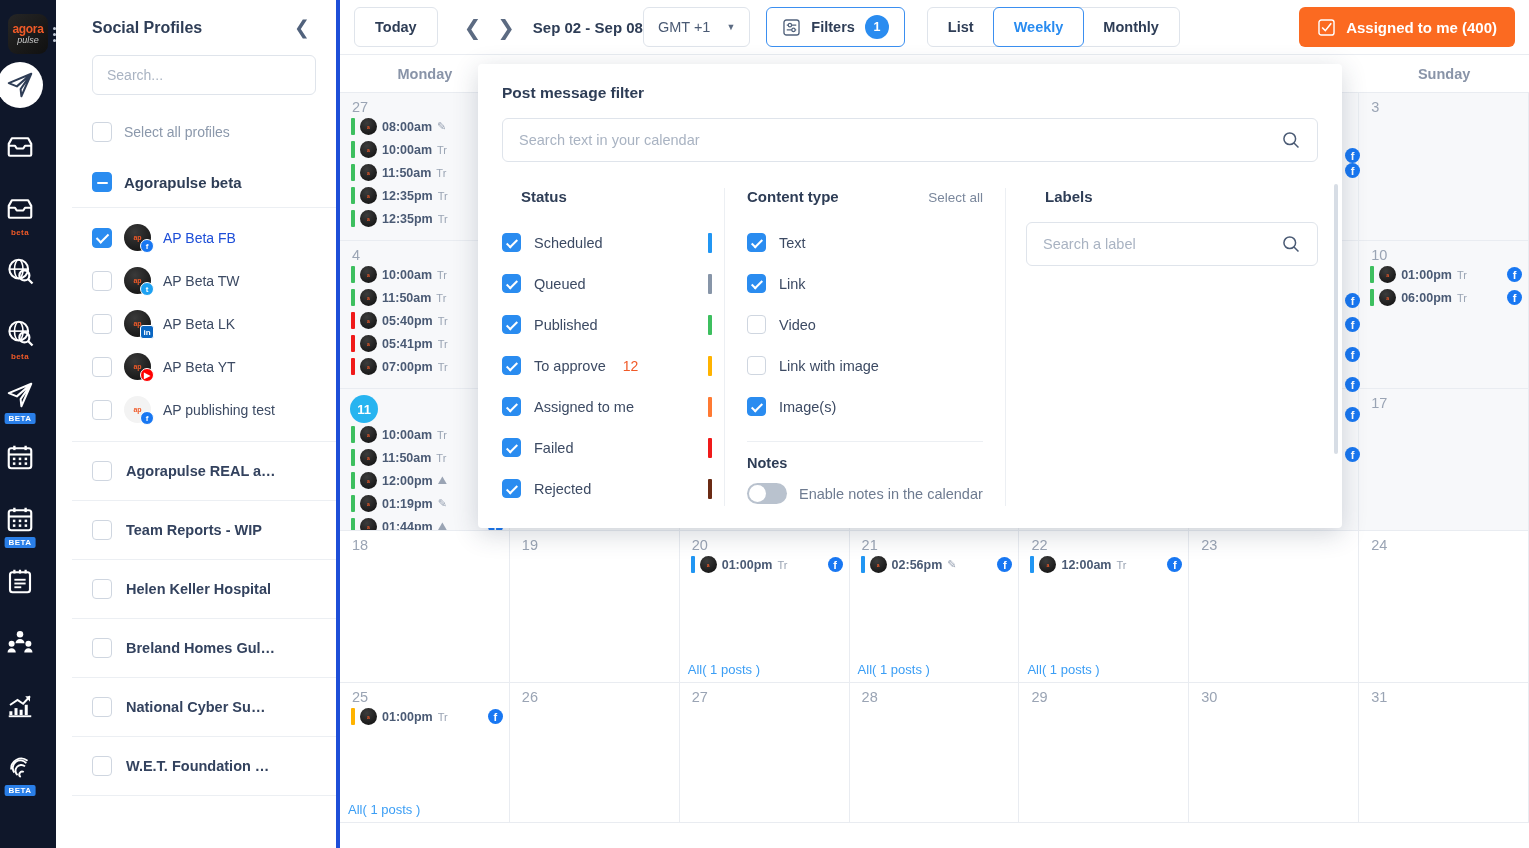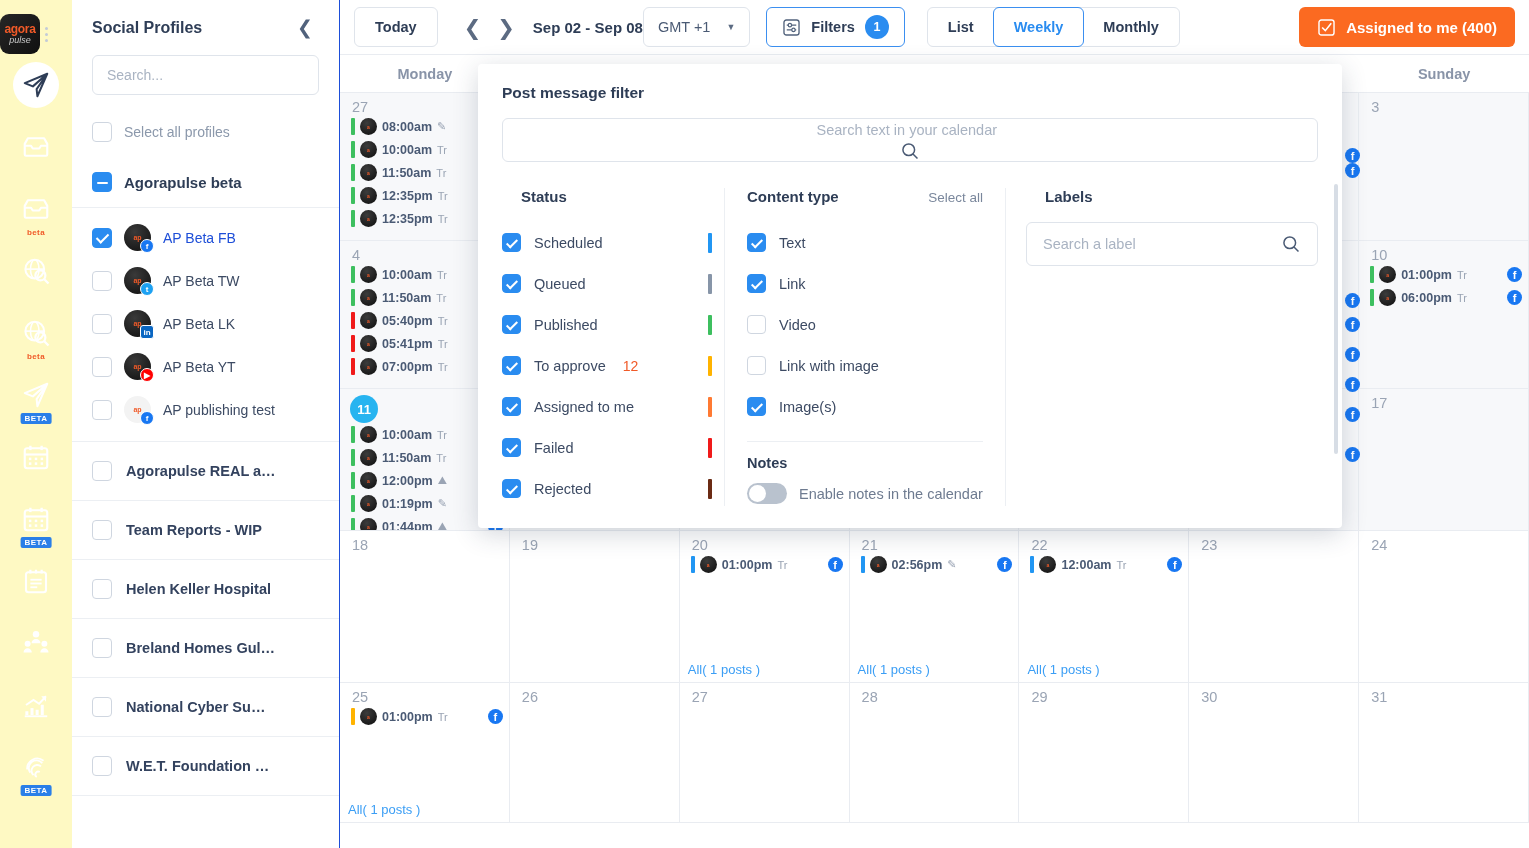--- a/index.html
+++ b/index.html
@@ -1,43 +1,43 @@
 <!DOCTYPE html>
 <html><head>
 <meta charset="utf-8">
 <style>
   * { box-sizing: border-box; margin:0; padding:0; }
   html,body { width:1529px; height:848px; overflow:hidden; background:#fff;
     font-family:"Liberation Sans", sans-serif; }
   #app { position:relative; width:1529px; height:848px; }
 
   
-  #rail { position:absolute; left:0; top:0; width:72px; height:848px;
-    background:#fef9c3; display:flex; flex-direction:column; align-items:flex-start; }
+  #rail { position:absolute; left:0; top:0; width:56px; height:848px;
+    background:#0f172a; display:flex; flex-direction:column; align-items:flex-end; }
   .logo-row { display:flex; align-items:center; margin-top:14px; }
   .logo { width:40px; height:40px; border-radius:9px;
     background:linear-gradient(135deg,#262626,#101010); display:flex;
     flex-direction:column; align-items:center; justify-content:center; line-height:1; }
   .logo .l1 { color:#f05a28; font-size:12px; font-weight:bold; letter-spacing:-.3px; }
   .logo .l2 { color:#c9c9c9; font-size:9px; font-style:italic; margin-top:1px; }
   .kebab { margin-left:5px; display:flex; flex-direction:column; gap:3px; }
   .kebab i { width:3px; height:3px; border-radius:50%; background:#c3cbd8; display:block; }
   .rail-item { position:relative; width:72px; height:62px; display:flex;
     align-items:center; justify-content:center; }
   .rail-item.active .bubble { position:absolute; width:46px; height:46px;
     border-radius:50%; background:#fff; }
   .rail-ico { position:relative; z-index:2; width:30px; height:30px; display:block; }
   .beta-tag { position:absolute; bottom:2px; left:50%; transform:translateX(-50%);
     background:#2a7fe8; color:#fff; font-size:8px; font-weight:bold; letter-spacing:.4px;
     padding:1px 4px; border-radius:2px; z-index:3; }
   .beta-tag.orange { background:transparent; color:#f05a28; }
 
   
   #profiles { position:absolute; left:72px; top:0; width:268px; height:848px;
-    background:#fff; border-right:1px solid #1d4ed8; overflow:hidden; }
+    background:#fff; border-right:4px solid #1d4ed8; overflow:hidden; }
   .pp-head { display:flex; align-items:center; justify-content:space-between;
     padding:16px 20px 12px 20px; }
   .pp-title { font-size:16px; font-weight:bold; color:#2e3d56; }
   .collapse-btn { color:#51627c; font-size:19px; line-height:1; cursor:pointer;
     padding:2px 6px; }
   .pp-search { margin:4px 20px 12px 20px; }
   .pp-search input { width:100%; height:40px; border:1px solid #dfe4eb; border-radius:6px;
     padding:0 14px; font-size:14px; color:#8b98ab; font-family:inherit; outline:none; }
   .pp-search input::placeholder { color:#a9b3c2; }
   .row { display:flex; align-items:center; gap:12px; padding:0 20px; height:50px; }
@@ -131,21 +131,21 @@
     display:flex; align-items:center; justify-content:center; flex:0 0 auto; }
   .allposts { position:absolute; left:8px; bottom:5px; font-size:13px; color:#3b9ef5;
     cursor:pointer; }
 
   
   #panel { position:absolute; left:478px; top:64px; width:864px; height:464px;
     background:#fff; border-radius:4px; box-shadow:0 6px 26px rgba(40,55,80,.20);
     padding:20px 24px 0 24px; z-index:20; }
   .pm-title { font-size:15.5px; font-weight:bold; color:#2e3d56; }
   .pm-search { margin-top:16px; height:44px; border:1px solid #dfe4eb; border-radius:6px;
-    display:flex; align-items:center; padding:0 16px;flex-direction:column; }
+    display:flex; align-items:center; padding:0 16px; }
   .pm-search input { border:0; outline:none; flex:1; font-size:14.5px; color:#6e7b90;
     font-family:inherit; background:transparent; }
   .pm-search input::placeholder { color:#a9b3c2; }
   .cols { display:flex; margin-top:26px; height:318px; }
   .col-status { width:222px; padding-right:12px; }
   .col-type { width:282px; padding:0 22px; border-left:1px solid #eceff3;
     border-right:1px solid #eceff3; }
   .col-labels { flex:1; padding-left:20px; }
   .col-h { font-size:15px; font-weight:bold; color:#2e3d56; margin-bottom:17px;margin-left:19px; }
   .col-h-row { display:flex; align-items:baseline; justify-content:space-between;

